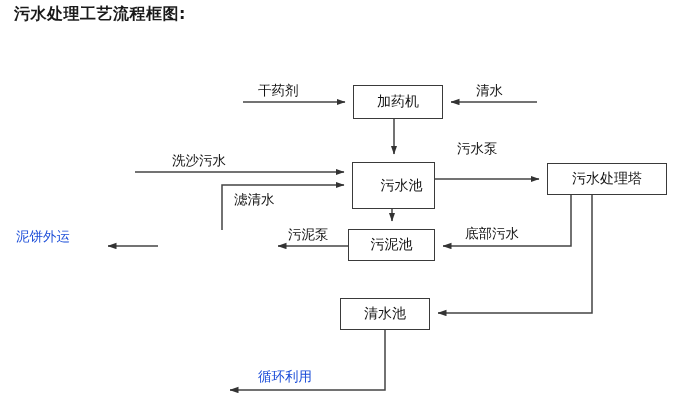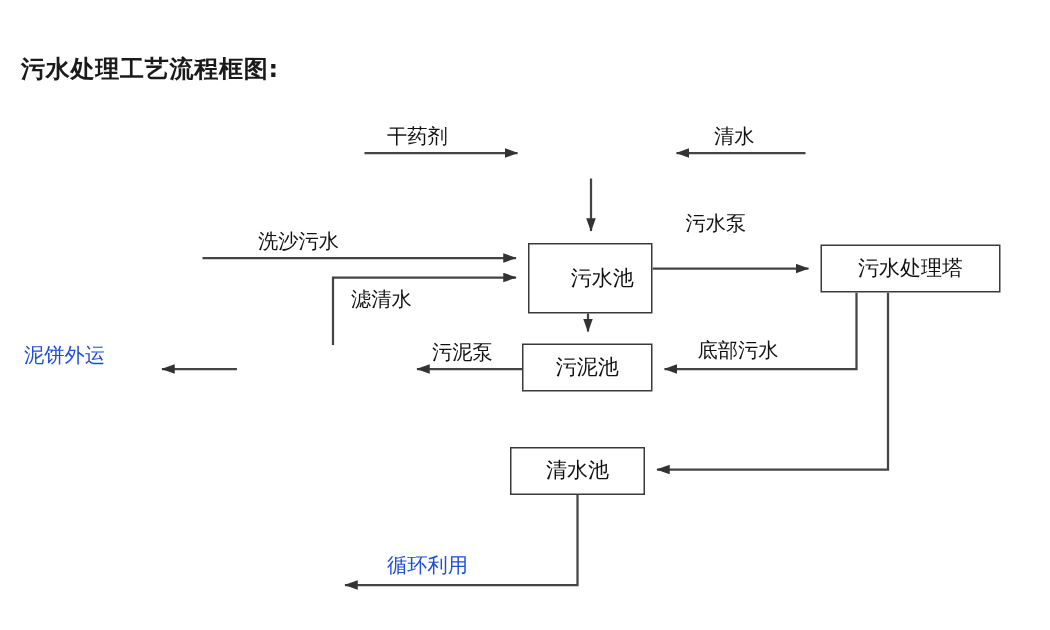--- a/index.html
+++ b/index.html
@@ -11,21 +11,21 @@
     position: relative;
     width: 700px;
     height: 420px;
     background: #ffffff;
     overflow: hidden;
     font-family: "DejaVu Sans", "Liberation Sans", sans-serif;
   }
   #title {
     position: absolute;
     left: 14px;
-    top: 36px;
+    top: 4px;
     font-size: 16px;
     font-weight: bold;
     color: #1a1a1a;
     letter-spacing: 0.5px;
     white-space: nowrap;
   }
   svg#flow {
     position: absolute;
     left: 0;
     top: 0;
@@ -100,20 +100,23 @@
 
       <path d="M158,246 L108,246" marker-end="url(#arrowL)"></path>
 
       <path d="M592,195 L592,313 L438,313" marker-end="url(#arrowL)"></path>
 
       <path d="M385,330 L385,390 L230,390" marker-end="url(#arrowL)"></path>
 
     </g>
   </svg>
 
+  <div class="node-box" style="left:353px; top:85px; width:90px; height:34px;">
+    <span>加药机</span>
+  </div>
 
   <div class="node-box" style="left:352px; top:162px; width:83px; height:47px;padding-left:16px;">
     <span>污水池</span>
   </div>
 
   <div class="node-box" style="left:547px; top:163px; width:120px; height:32px;">
     <span>污水处理塔</span>
   </div>
 
 

